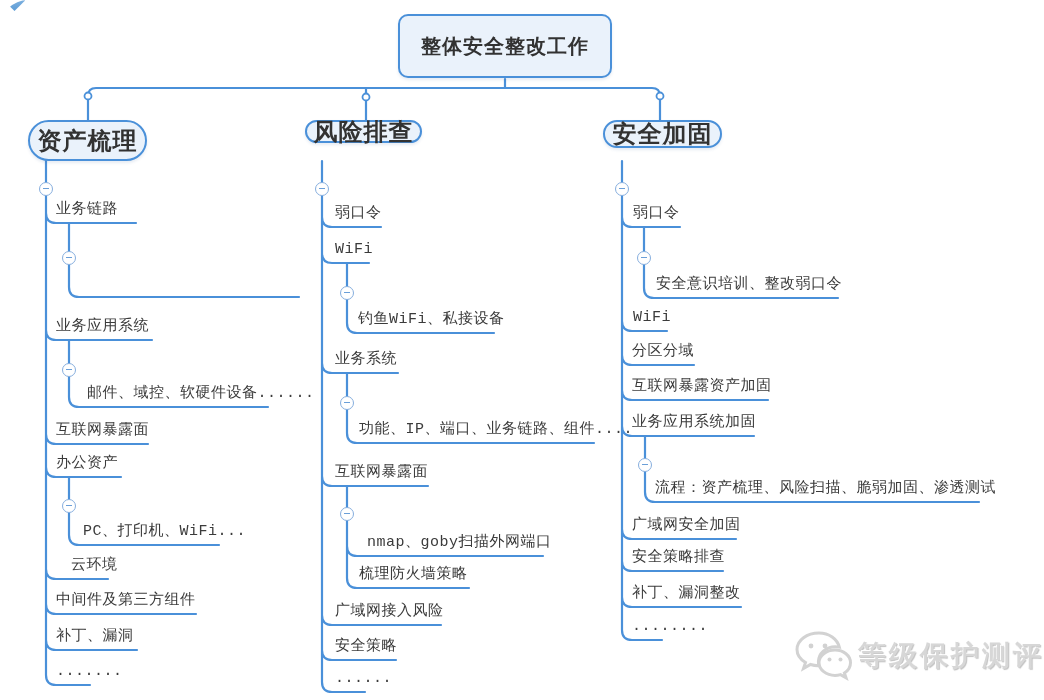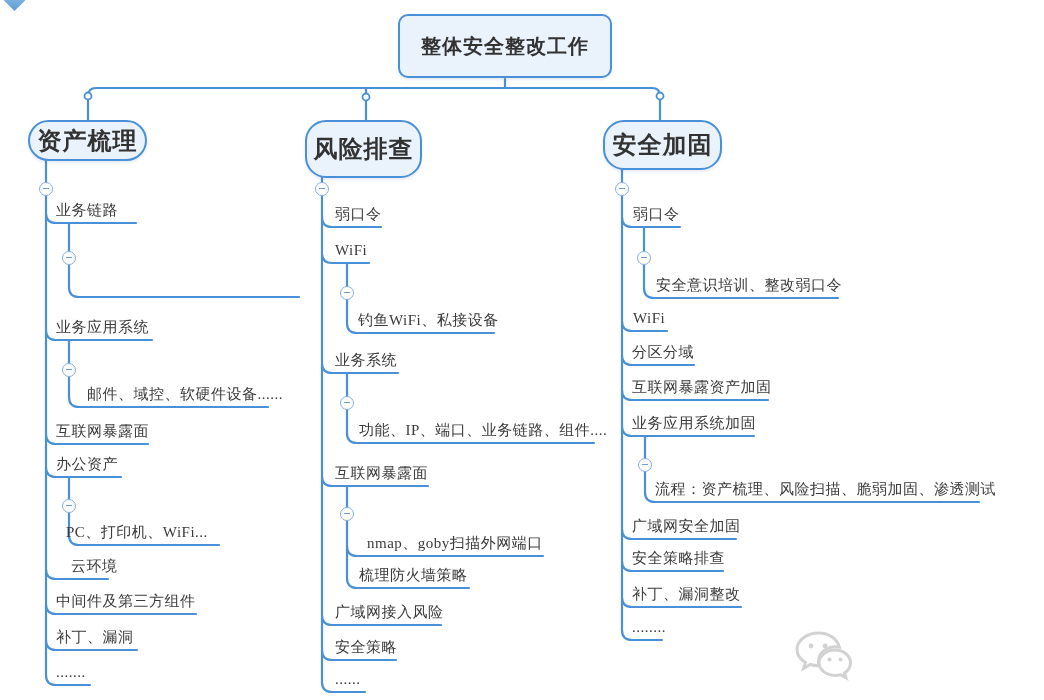--- a/index.html
+++ b/index.html
@@ -1,18 +1,19 @@
 <!DOCTYPE html>
 <html><head>
 <meta charset="utf-8">
 <style>
   html,body{margin:0;padding:0;background:#fff;}
   .stage{
     position:relative;width:1044px;height:700px;background:#ffffff;overflow:hidden;
-    font-family:Liberation Serif, serif;
+    font-family:Liberation Mono, monospace;
+    border-radius:28px;
   }
   .corner-diamond{
     position:absolute;left:7px;top:-7px;width:15px;height:15px;
     background:linear-gradient(135deg,#9cc4e8,#5b9bd5);transform:rotate(45deg);
   }
   svg.wires{position:absolute;left:0;top:0;}
   .pill{
     position:absolute;display:flex;align-items:center;justify-content:center;
     border:2.5px solid #4a90d9;background:#eaf2fb;border-radius:21px;
     font-size:24px;font-weight:bold;color:#323232;letter-spacing:1px;
@@ -91,41 +92,41 @@
     <g fill="#ffffff" stroke="#4a90d9" stroke-width="1.8">
       <circle cx="88" cy="96" r="3.5"></circle>
       <circle cx="366" cy="97" r="3.5"></circle>
       <circle cx="660" cy="96" r="3.5"></circle>
     </g>
   </svg>
 
   <div class="pill root" style="left:398px;top:14px;width:214px;height:64px;">整体安全整改工作</div>
 
   <div class="pill" style="left:28px;top:120px;width:119px;height:41px;">资产梳理</div>
-  <div class="pill" style="left:305px;top:120px;width:117px;height:58px;">风险排查</div>
-  <div class="pill" style="left:603px;top:120px;width:119px;height:50px;">安全加固</div>
+  <div class="pill" style="left:305px;top:120px;width:117px;height:23px;">风险排查</div>
+  <div class="pill" style="left:603px;top:120px;width:119px;height:28px;">安全加固</div>
 
   <div class="toggle" style="left:39px;top:182px;"></div>
   <div class="toggle" style="left:62px;top:251px;"></div>
   <div class="toggle" style="left:62px;top:363px;"></div>
   <div class="toggle" style="left:62px;top:499px;"></div>
   <div class="toggle" style="left:315px;top:182px;"></div>
   <div class="toggle" style="left:340px;top:286px;"></div>
   <div class="toggle" style="left:340px;top:396px;"></div>
   <div class="toggle" style="left:340px;top:507px;"></div>
   <div class="toggle" style="left:615px;top:182px;"></div>
   <div class="toggle" style="left:637px;top:251px;"></div>
   <div class="toggle" style="left:638px;top:458px;"></div>
 
   <div class="lbl" style="left:56px;top:200px;">业务链路</div>
   <div class="lbl" style="left:56px;top:317px;">业务应用系统</div>
   <div class="lbl" style="left:87px;top:384px;">邮件、域控、软硬件设备......</div>
   <div class="lbl" style="left:56px;top:421px;">互联网暴露面</div>
   <div class="lbl" style="left:56px;top:454px;">办公资产</div>
-  <div class="lbl" style="left:66px;top:522px;">PC、打印机、WiFi...</div>
+  <div class="lbl" style="left:83px;top:522px;">PC、打印机、WiFi...</div>
   <div class="lbl" style="left:71px;top:556px;">云环境</div>
   <div class="lbl" style="left:56px;top:591px;">中间件及第三方组件</div>
   <div class="lbl" style="left:56px;top:627px;">补丁、漏洞</div>
   <div class="lbl" style="left:56px;top:662px;">.......</div>
 
   <div class="lbl" style="left:335px;top:204px;">弱口令</div>
   <div class="lbl" style="left:335px;top:240px;">WiFi</div>
   <div class="lbl" style="left:358px;top:310px;">钓鱼WiFi、私接设备</div>
   <div class="lbl" style="left:335px;top:350px;text-align:right;">业务系统</div>
   <div class="lbl" style="left:359px;top:420px;">功能、IP、端口、业务链路、组件....</div>
@@ -154,15 +155,16 @@
         <path d="M29 5 C17 5 7 12 7 21.5 C7 27 10.5 31.5 15.5 34.5 L13.5 40.5 L20.5 36.5 C23 37.3 26 37.8 29 37.7 C28.6 36.5 28.4 35.2 28.4 33.8 C28.4 25.4 36 18.7 45.3 18.7 C46.7 18.7 48 18.8 49.3 19.1 C47.3 11 39.1 5 29 5 Z"></path>
         <path d="M45 22 C36.2 22 29 27.7 29 34.7 C29 41.7 36.2 47.4 45 47.4 C46.9 47.4 48.8 47.1 50.5 46.6 L56 49.8 L54.4 45 C58.1 42.7 60.5 39 60.5 34.7 C60.5 27.7 53.6 22 45 22 Z"></path>
       </g>
       <g fill="#d2d2d2">
         <circle cx="21" cy="18" r="2.4"></circle>
         <circle cx="35" cy="18" r="2.4"></circle>
         <circle cx="39.5" cy="31.5" r="2"></circle>
         <circle cx="50.5" cy="31.5" r="2"></circle>
       </g>
     </svg>
+    <span class="wm-text">等级保护测评</span>
   </div>
 
 </div>
 
 </body></html>

